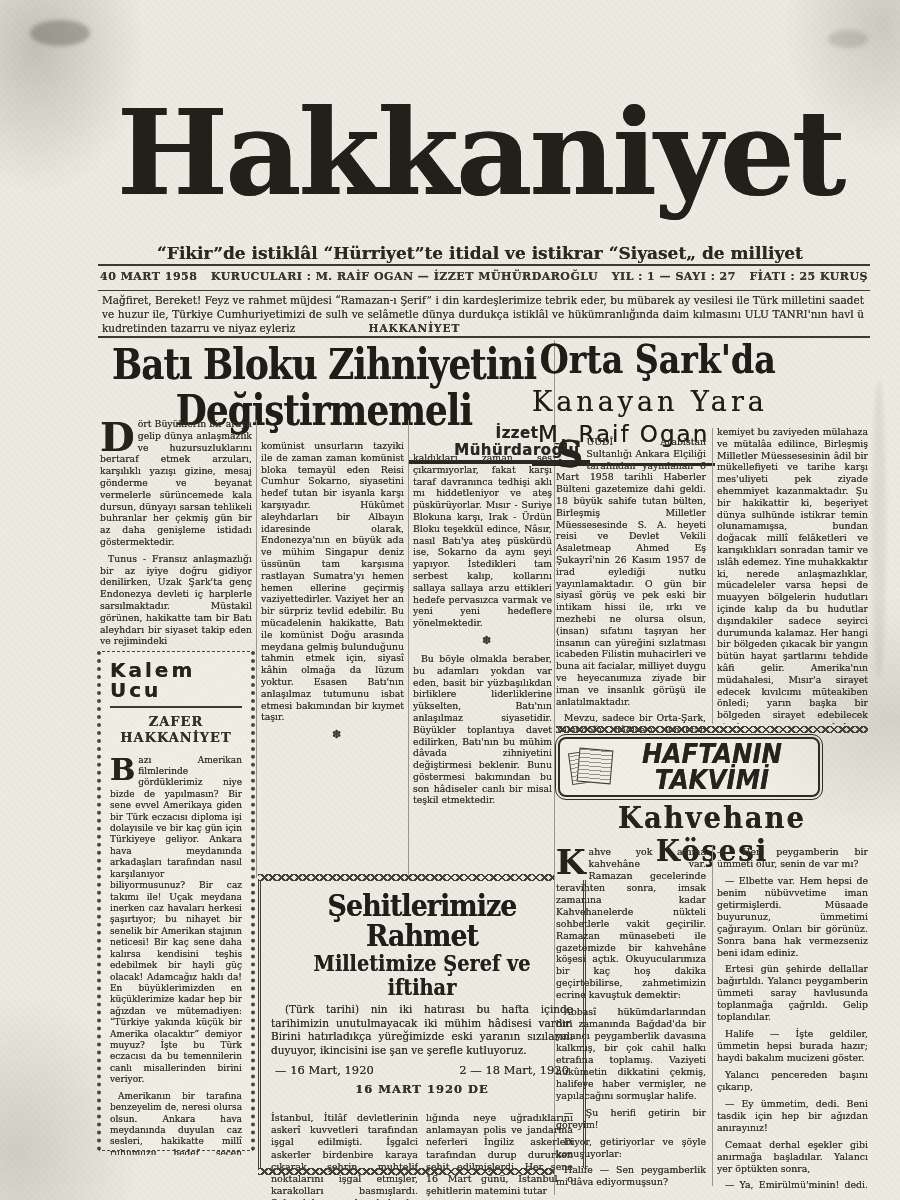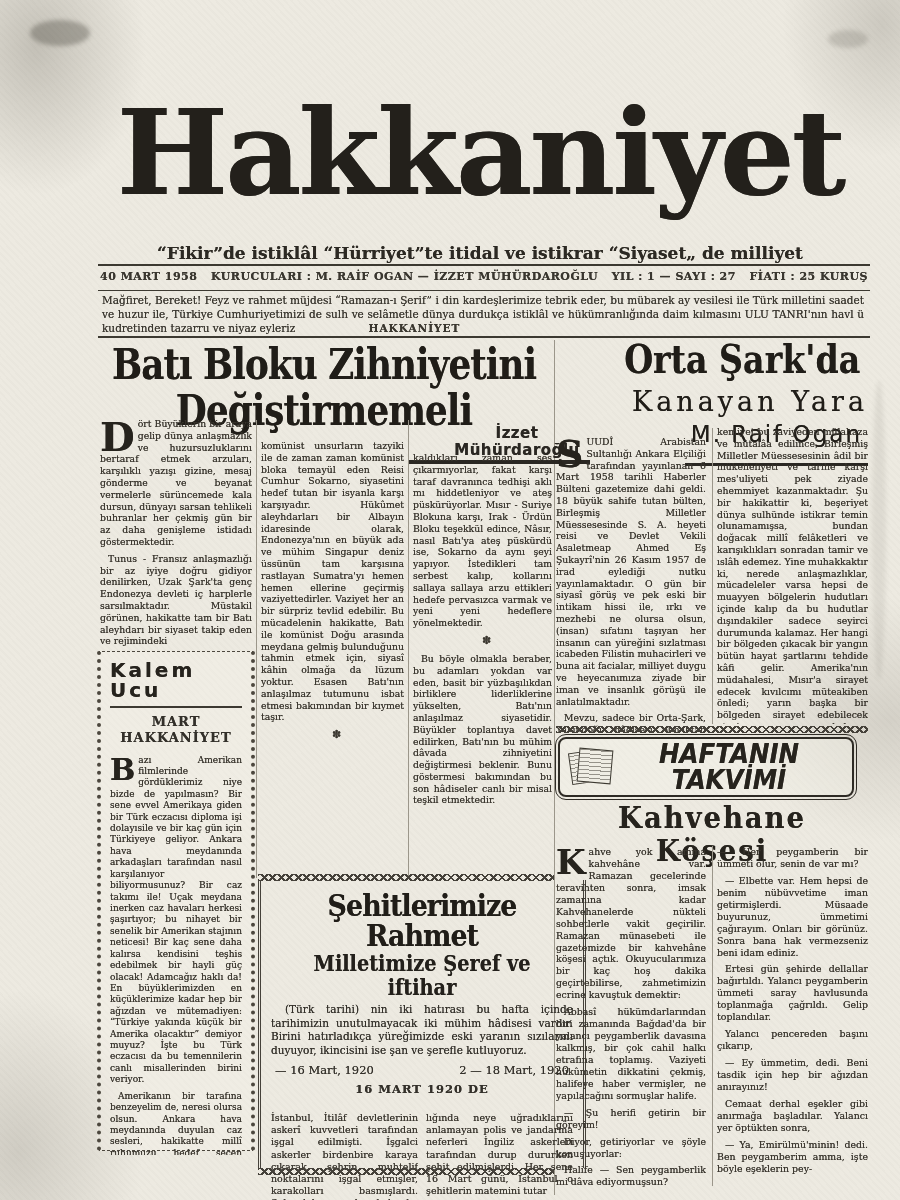--- a/index.html
+++ b/index.html
@@ -26,21 +26,21 @@
     font:bold 11px/1.4 "DejaVu Serif",serif;letter-spacing:.5px;color:#39362f;}
   .greeting{left:102px;right:36px;top:293px;font:10.5px/1.35 "DejaVu Serif",serif;
     text-align:justify;color:#3a372f;}
   .greeting .sig{font-weight:bold;letter-spacing:1px;margin-left:70px;}
   
   .hl-left{left:98px;width:452px;top:341px;text-align:center;color:#201d18;
     font:bold 38px/1.08 "DejaVu Serif",serif;letter-spacing:-1px;transform:scale(.94,1.12);transform-origin:50% 0;}
   .byline-left{left:408px;width:146px;top:425px;text-align:center;
     font:bold 15px/1.1 "DejaVu Sans",sans-serif;letter-spacing:.5px;color:#2a2722;
     border-bottom:4px solid #2a2722;padding-bottom:2px;padding-left:36px;}
-  .hl-right{left:556px;width:312px;top:340px;text-align:right;color:#201d18;}
+  .hl-right{left:532px;width:312px;top:340px;text-align:left;color:#201d18;}
   .hl-right .l1{font:bold 35px/1 "DejaVu Serif",serif;letter-spacing:0;transform:scale(.95,1.1);transform-origin:50% 0;}
   .hl-right .l2{font:27px/1.25 "DejaVu Serif",serif;letter-spacing:4px;margin-top:10px;}
   .hl-right .l3{display:inline-block;font:23px/1.2 "DejaVu Sans",sans-serif;letter-spacing:2px;
     border-bottom:3px solid #2a2722;padding:0 6px 15px 6px;margin-top:2px;}
   
   .col{font:9.3px/1.27 "DejaVu Serif",serif;text-align:justify;overflow:hidden;color:#3a362e;}
   .col p{margin:0 0 5px 0;text-indent:8px;}
   .col p.np{text-indent:0;}
   .dc{float:left;font:bold 34px/.8 "DejaVu Serif",serif;margin:3px 3px 0 0;color:#26231d;}
   .orn{text-align:center;font-size:11px;margin:3px 0;text-indent:0;}
@@ -61,21 +61,21 @@
   .sehit{left:258px;top:880px;width:328px;height:288px;box-sizing:border-box;
     border-left:3px double #45413a;border-right:3px double #45413a;padding:12px 10px 4px 10px;}
   .sehit h2{margin:0;text-align:center;font:bold 28px/1.05 "DejaVu Serif",serif;letter-spacing:-1px;color:#201d18;transform:scale(.96,1.05);}
   .sehit h3{margin:2px 0 6px 0;text-align:center;font:bold 21px/1.05 "DejaVu Serif",serif;letter-spacing:0;color:#23201b;transform:scale(.92,1.1);}
   .sehit .intro{font:10.5px/1.3 "DejaVu Serif",serif;text-align:justify;text-indent:14px;margin:0 0 6px 0;}
   .sehit .dates{display:flex;justify-content:space-between;font:11.5px/1.3 "DejaVu Serif",serif;padding:0 4px;margin-bottom:4px;}
   .sehit .sub{text-align:center;font:bold 11.5px/1.3 "DejaVu Serif",serif;letter-spacing:1px;margin-bottom:15px;}
   .sehit .cols{display:flex;gap:8px;}
   .sehit .cols .col{width:50%;font-size:9.5px;}
   
-  .banner-wrap{left:558px;top:737px;width:296px;height:60px;}
+  .banner-wrap{left:558px;top:737px;width:262px;height:60px;}
   .banner{position:absolute;inset:0;border:2px solid #2e2b25;border-radius:8px;
     display:flex;align-items:center;padding:4px 8px;box-sizing:border-box;background:rgba(250,248,240,.3);}
   .banner::before{content:"";position:absolute;inset:-5px;border:1px solid #2e2b25;border-radius:11px;}
   .banner .label{flex:1;text-align:center;font:bold italic 25px/1 "DejaVu Sans",sans-serif;
     font-style:italic;letter-spacing:0;color:#26231d;transform:scale(.98,1.05);}
   .cal-icon{width:46px;height:40px;position:relative;flex:0 0 46px;}
   .cal-icon .pg{position:absolute;border:1px solid #3c3931;background:
       repeating-linear-gradient(0deg,transparent 0 3px,rgba(60,56,48,.5) 3px 4px),#efede4;}
   .cal-icon .p1{left:2px;top:4px;width:30px;height:30px;transform:rotate(-8deg);}
   .cal-icon .p2{left:10px;top:2px;width:32px;height:32px;transform:rotate(5deg);}
@@ -131,21 +131,21 @@
   <div class="vline" style="left:408px;top:420px;height:458px;"></div>
   <div class="abs col" style="left:413px;top:452px;width:139px;height:424px;">
     <p class="np">kaldıkları zaman ses çıkarmıyorlar, fakat karşı taraf davranınca tedhişi aklı mı hiddetleniyor ve ateş püskürüyorlar. Mısır - Suriye Blokuna karşı, Irak - Ürdün Bloku teşekkül edince, Nâsır, nasıl Batı'ya ateş püskürdü ise, Sokarno da aynı şeyi yapıyor. İstedikleri tam serbest kalıp, kollarını sallaya sallaya arzu ettikleri hedefe pervasızca varmak ve yeni yeni hedeflere yönelmektedir.</p>
     <p class="orn">✽</p>
     <p>Bu böyle olmakla beraber, bu adamları yokdan var eden, basit bir yüzbaşılıkdan birliklere liderliklerine yükselten, Batı'nın anlaşılmaz siyasetidir. Büyükler toplantıya davet edilirken, Batı'nın bu mühim dâvada zihniyetini değiştirmesi beklenir. Bunu göstermesi bakımından bu son hâdiseler canlı bir misal teşkil etmektedir.</p>
   </div>
 
   <div class="abs kalem">
     <h2>Kalem Ucu</h2>
     <h3>
-      <span>MART</span><br>
+      <span>ZAFER</span><br>
       <span>HAKKANİYET</span>
     </h3>
     <div class="col" style="height:400px;">
       <p class="np"><span class="dc" style="font-size:30px;">B</span><span>azı Amerikan filmlerinde gördüklerimiz niye bizde de yapılmasın? Bir sene evvel Amerikaya giden bir Türk eczacısı diploma işi dolayısile ve bir kaç gün için Türkiyeye geliyor. Ankara hava meydanında arkadaşları tarafından nasıl karşılanıyor biliyormusunuz? Bir caz takımı ile! Uçak meydana inerken caz havaları herkesi şaşırtıyor; bu nihayet bir senelik bir Amerikan stajının neticesi! Bir kaç sene daha kalırsa kendisini teşhis edebilmek bir hayli güç olacak! Adamcağız haklı da! En büyüklerimizden en küçüklerimize kadar hep bir ağızdan ve mütemadiyen: “Türkiye yakında küçük bir Amerika olacaktır” demiyor muyuz? İşte bu Türk eczacısı da bu temennilerin canlı misallerinden birini veriyor.</span></p>
       <p>Amerikanın bir tarafına benzeyelim de, neresi olursa olsun. Ankara hava meydanında duyulan caz sesleri, hakikatte millî ruhumuzu hedef seçen yabancı hayranlığının ve taklitçiliğinin zafer teranelerinden başka bir şey değildir.</p>
 
     </div>
   </div>
 
   <div class="zig" style="left:258px;top:874px;width:296px;"></div>
@@ -205,20 +205,21 @@
     <p>— Şu herifi getirin bir göreyim!</p>
     <p>Diyor, getiriyorlar ve şöyle konuşuyorlar:</p>
     <p>Halife — Sen peygamberlik mi dâva ediyormuşsun?</p>
 
   </div>
   <div class="vline" style="left:712px;top:846px;height:340px;"></div>
   <div class="abs col" style="left:717px;top:846px;width:151px;height:346px;font-size:9.4px;">
     <p class="np">— Her peygamberin bir ümmeti olur, senin de var mı?</p>
     <p>— Elbette var. Hem hepsi de benim nübüvvetime iman getirmişlerdi. Müsaade buyurunuz, ümmetimi çağırayım. Onları bir görünüz. Sonra bana hak vermezseniz beni idam ediniz.</p>
     <p>Ertesi gün şehirde dellallar bağırtıldı. Yalancı peygamberin ümmeti saray havlusunda toplanmağa çağrıldı. Gelip toplandılar.</p>
+    <p>Halife — İşte geldiler, ümmetin hepsi burada hazır; haydi bakalım mucizeni göster.</p>
     <p>Yalancı pencereden başını çıkarıp,</p>
     <p>— Ey ümmetim, dedi. Beni tasdik için hep bir ağızdan anırayınız!</p>
     <p>Cemaat derhal eşekler gibi anırmağa başladılar. Yalancı yer öptükten sonra,</p>
     <p>— Ya, Emirülmü'minin! dedi. Ben peygamberim amma, işte böyle eşeklerin pey-</p>
 
   </div>
 
 </div>
 
 </body></html>

